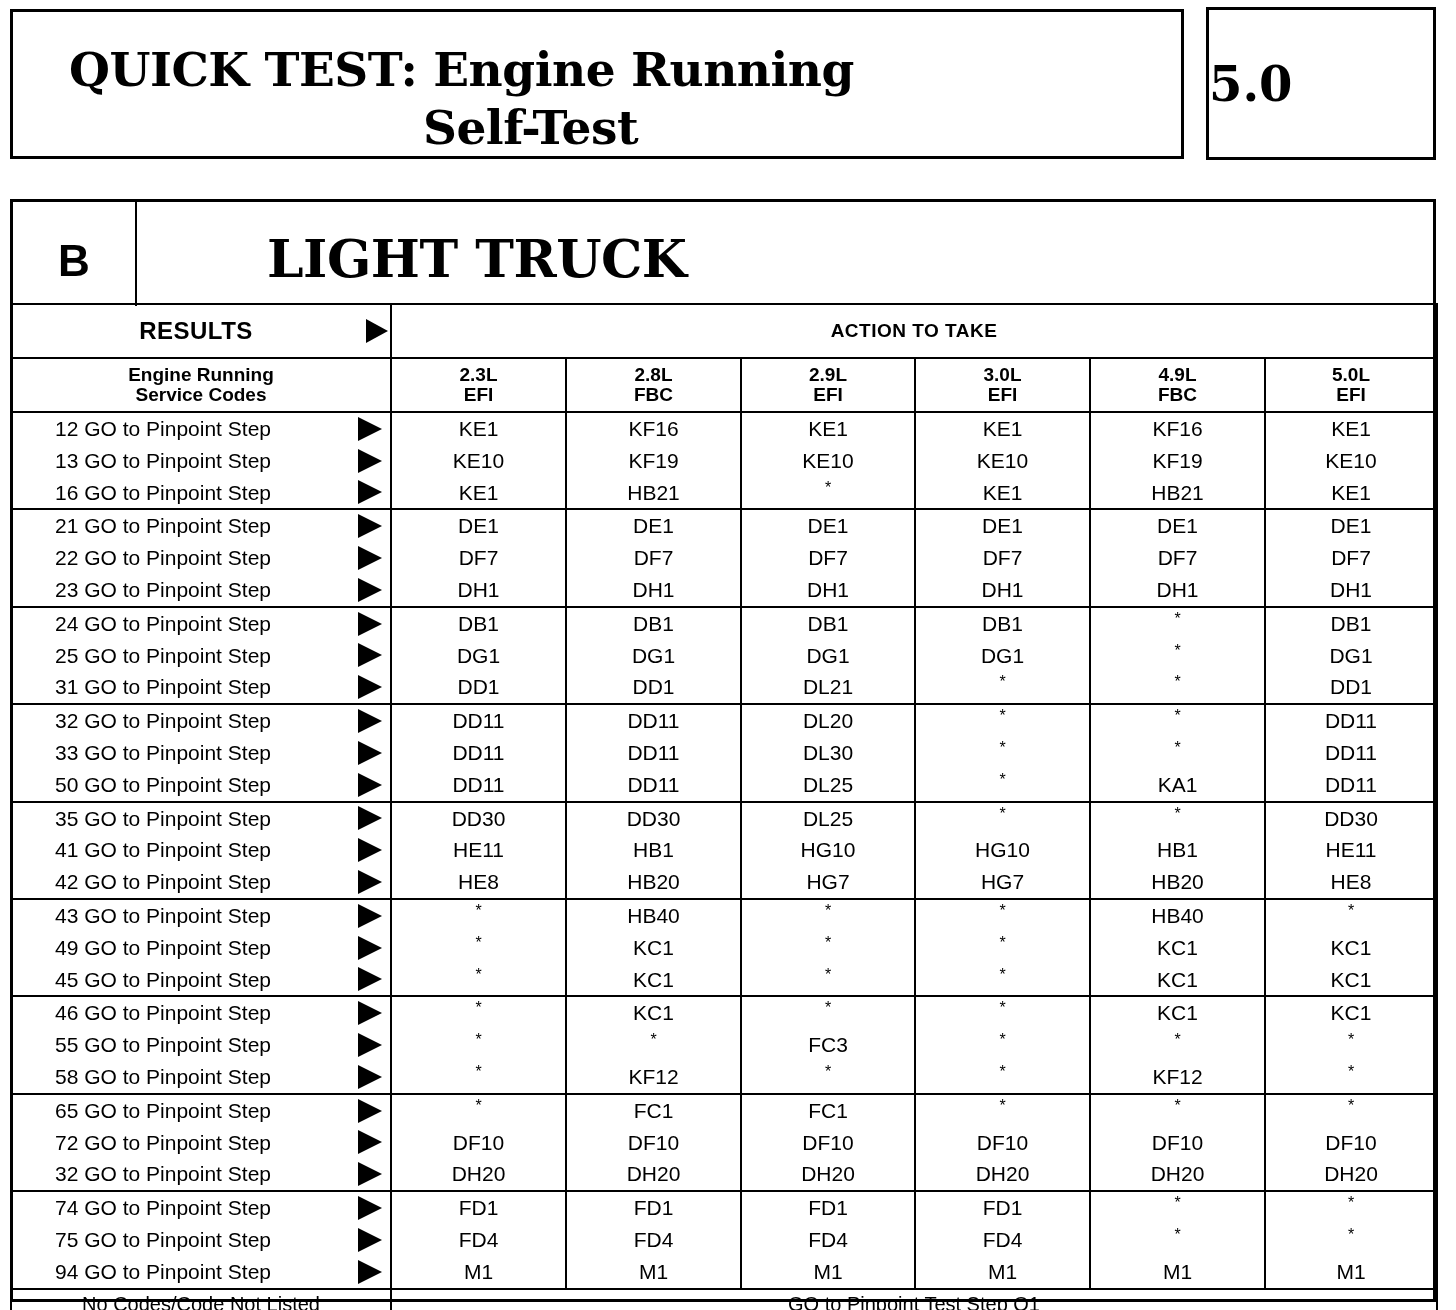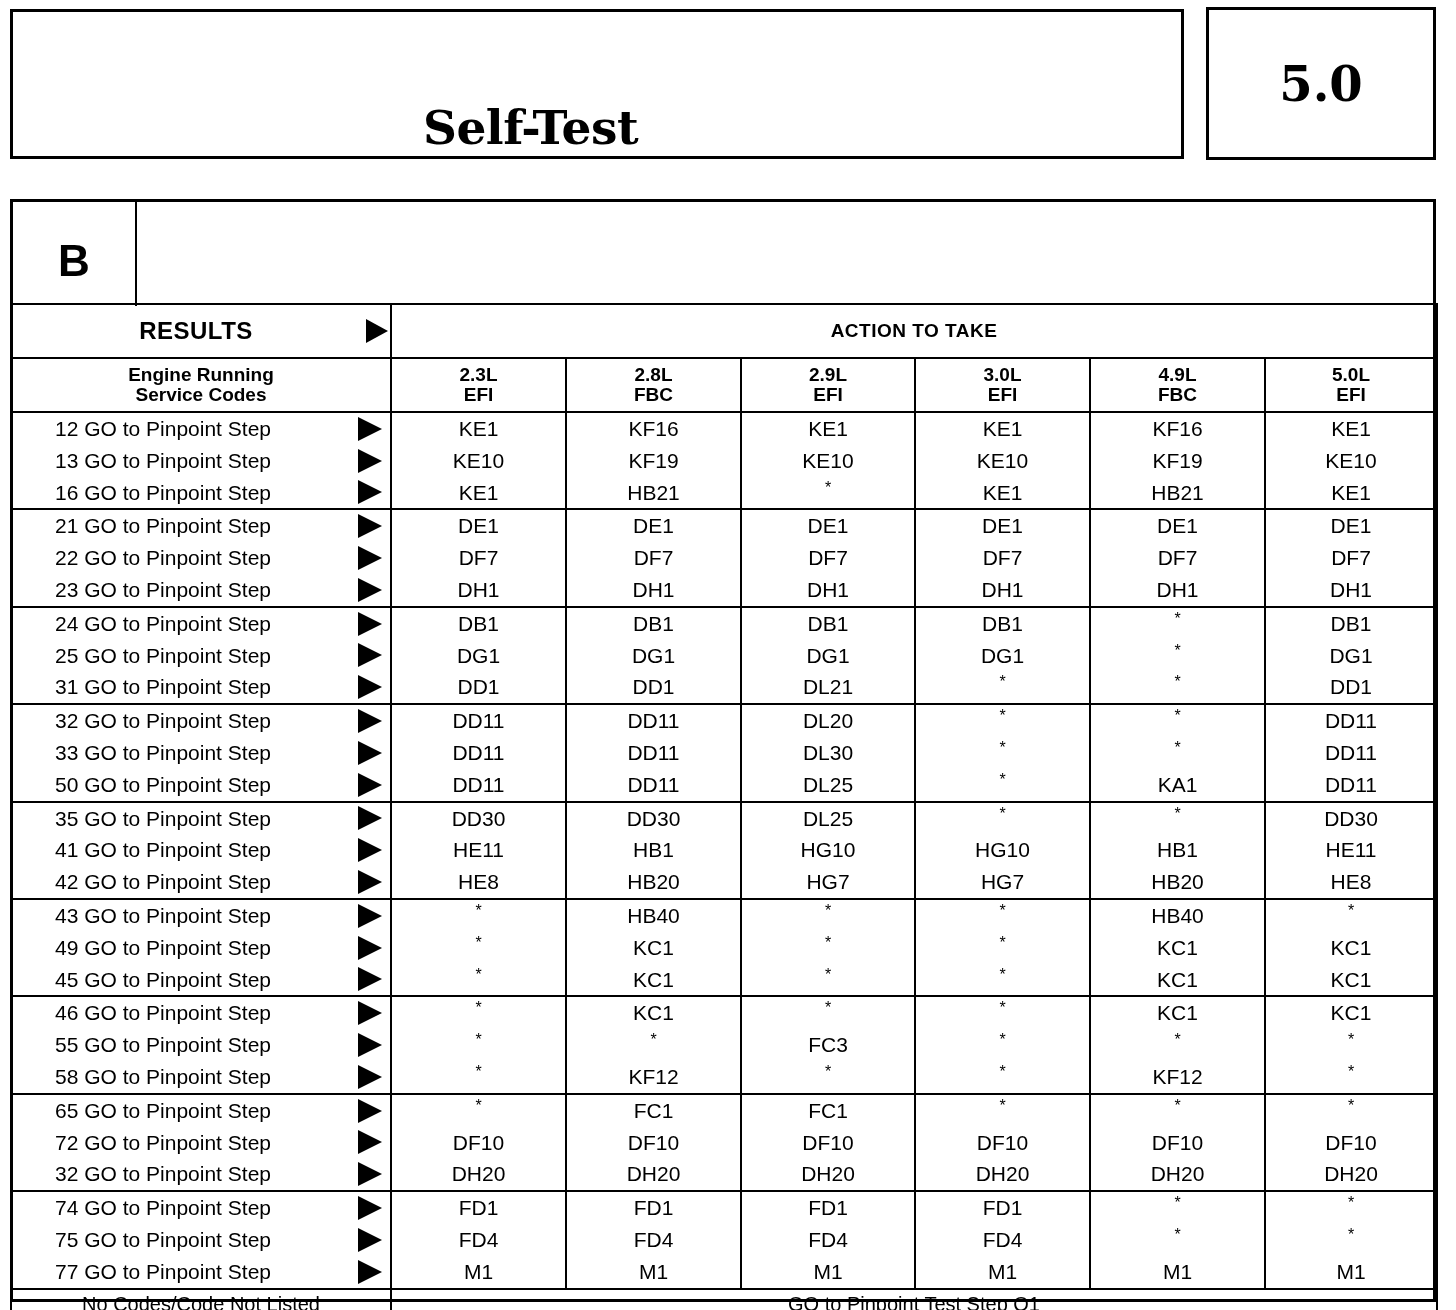--- a/index.html
+++ b/index.html
@@ -16,21 +16,21 @@
     position: absolute; left: 56px; top: 30px;
     font-size: 47px; font-weight: bold; letter-spacing: -0.5px; white-space: nowrap;
   }
   .title-line2 {
     position: absolute; left: 410px; top: 88px;
     font-size: 47px; font-weight: bold; letter-spacing: -0.5px; white-space: nowrap;
   }
   .section-box {
     position: absolute; left: 1206px; top: 7px; width: 230px; height: 153px;
     border: 3px solid #000; box-sizing: border-box;
-    display: flex; align-items: center; justify-content: center;
+    display: flex; align-items: center; 
   }
   .section-num { font-size: 48px; font-weight: bold; }
 
   
   .frame {
     position: absolute; left: 10px; top: 199px; width: 1426px; height: 1103px;
     border: 3px solid #000; box-sizing: border-box;
   }
   .b-cell {
     position: absolute; left: 0; top: 0; width: 124px; height: 104px;
@@ -79,29 +79,33 @@
     height: 31.8px; line-height: 31.8px; font-size: 21px; white-space: nowrap;
   }
   .val-line.star { font-size: 16px; line-height: 22px; }
 
   .footer-row td { height: 30px; font-size: 20px; }
 </style>
 </head>
 <body>
 
 <div class="title-box">
+  <div class="title-line1 serif">QUICK TEST: Engine Running</div>
   <div class="title-line2 serif">Self-Test</div>
 </div>
 <div class="section-box">
   <span class="section-num serif">5.0</span>
 </div>
 
 <div class="frame">
   <div class="b-cell">
     <span class="b-letter sans">B</span>
+  </div>
+  <div class="lt-cell">
+    <span class="lt-title serif">LIGHT TRUCK</span>
   </div>
 
   <table class="grid sans">
     <colgroup>
       <col style="width:380px">
       <col style="width:175px">
         <col style="width:175px">
         <col style="width:174px">
       <col style="width:175px">
         <col style="width:175px">
@@ -440,21 +444,21 @@
           <td>
             <div class="val-line star" style="height: 31.8px; line-height: 22px;">*</div>
             <div class="val-line">DF10</div>
             <div class="val-line">DH20</div>
           </td>
         </tr>
         <tr class="group">
           <td class="code-cell">
             <div class="code-line"><span>74 GO to Pinpoint Step</span><span class="tri"></span></div>
             <div class="code-line"><span>75 GO to Pinpoint Step</span><span class="tri"></span></div>
-            <div class="code-line"><span>77 GO to Pinpoint Step</span><span class="tri"></span></div>
+            <div class="code-line"><span>94 GO to Pinpoint Step</span><span class="tri"></span></div>
           </td>
           <td>
             <div class="val-line">FD1</div>
             <div class="val-line">FD4</div>
             <div class="val-line">M1</div>
           </td>
           <td>
             <div class="val-line">FD1</div>
             <div class="val-line">FD4</div>
             <div class="val-line">M1</div>

